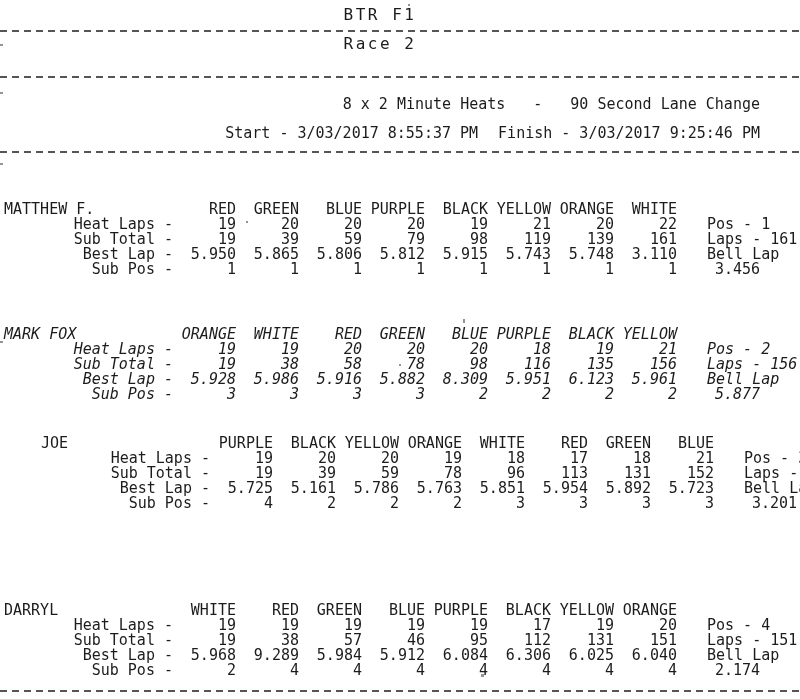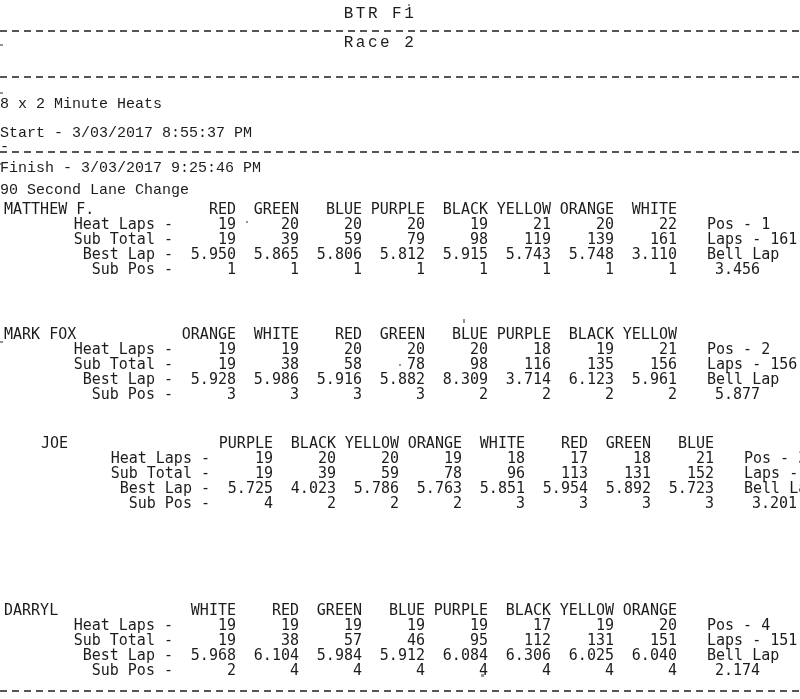--- a/index.html
+++ b/index.html
@@ -3,29 +3,29 @@
 <meta charset="utf-8">
 <style>
   html,body{margin:0;padding:0;}
   body{
     width:800px;height:699px;overflow:hidden;position:relative;
     background:#ffffff;
     font-family:"DejaVu Sans Mono","Liberation Mono",monospace;
     font-size:15px;line-height:15px;color:#1c1c1c;
   }
   .page{position:absolute;inset:0;}
-  .abs{position:absolute;left:0;width:760px;font-family:Liberation Mono, monospace;}
+  .abs{position:absolute;left:0;width:760px;}
   .centered{text-align:center;}
   .title-text{font-size:16px;letter-spacing:2.5px;}
   .sep{
     position:absolute;left:0;width:800px;height:2px;
     background:repeating-linear-gradient(90deg,#3e3e3e 0 7px,transparent 7px 12px);
     opacity:.88;
   }
-  .flexline{display:flex;justify-content:flex-end;white-space:pre;flex-direction:column;}
+  .flexline{display:flex;justify-content:flex-end;white-space:pre;}
   .heats-line{gap:28px;}
   .times-line{gap:20px;}
   .block{position:absolute;left:0;width:800px;}
   .line{
     display:grid;
     grid-template-columns:173px repeat(8,63px) 1fr;
     height:15px;white-space:pre;
   }
   .rowlabel{text-align:right;}
   .name{text-align:left;padding-left:4px;}
@@ -61,39 +61,39 @@
   <div class="sep" style="top:151px"></div>
 
   <div id="blocks">
       <div class="block" style="top: 202px;">
         <div class="line"><span class="name">MATTHEW F.</span><span class="cell">RED</span><span class="cell">GREEN</span><span class="cell">BLUE</span><span class="cell">PURPLE</span><span class="cell">BLACK</span><span class="cell">YELLOW</span><span class="cell">ORANGE</span><span class="cell">WHITE</span><span class="trail"></span></div>
         <div class="line"><span class="rowlabel">Heat Laps -</span><span class="cell">19</span><span class="cell">20</span><span class="cell">20</span><span class="cell">20</span><span class="cell">19</span><span class="cell">21</span><span class="cell">20</span><span class="cell">22</span><span class="trail">Pos - 1</span></div>
         <div class="line"><span class="rowlabel">Sub Total -</span><span class="cell">19</span><span class="cell">39</span><span class="cell">59</span><span class="cell">79</span><span class="cell">98</span><span class="cell">119</span><span class="cell">139</span><span class="cell">161</span><span class="trail">Laps - 161</span></div>
         <div class="line"><span class="rowlabel">Best Lap -</span><span class="cell">5.950</span><span class="cell">5.865</span><span class="cell">5.806</span><span class="cell">5.812</span><span class="cell">5.915</span><span class="cell">5.743</span><span class="cell">5.748</span><span class="cell">3.110</span><span class="trail">Bell Lap</span></div>
         <div class="line"><span class="rowlabel">Sub Pos -</span><span class="cell">1</span><span class="cell">1</span><span class="cell">1</span><span class="cell">1</span><span class="cell">1</span><span class="cell">1</span><span class="cell">1</span><span class="cell">1</span><span class="trail bell">3.456</span></div>
       </div>
-      <div class="block" style="top: 327px;">
+      <div class="block" style="top: 327px; font-style: italic;">
         <div class="line"><span class="name">MARK FOX</span><span class="cell">ORANGE</span><span class="cell">WHITE</span><span class="cell">RED</span><span class="cell">GREEN</span><span class="cell">BLUE</span><span class="cell">PURPLE</span><span class="cell">BLACK</span><span class="cell">YELLOW</span><span class="trail"></span></div>
         <div class="line"><span class="rowlabel">Heat Laps -</span><span class="cell">19</span><span class="cell">19</span><span class="cell">20</span><span class="cell">20</span><span class="cell">20</span><span class="cell">18</span><span class="cell">19</span><span class="cell">21</span><span class="trail">Pos - 2</span></div>
         <div class="line"><span class="rowlabel">Sub Total -</span><span class="cell">19</span><span class="cell">38</span><span class="cell">58</span><span class="cell">78</span><span class="cell">98</span><span class="cell">116</span><span class="cell">135</span><span class="cell">156</span><span class="trail">Laps - 156</span></div>
-        <div class="line"><span class="rowlabel">Best Lap -</span><span class="cell">5.928</span><span class="cell">5.986</span><span class="cell">5.916</span><span class="cell">5.882</span><span class="cell">8.309</span><span class="cell">3.714</span><span class="cell">6.123</span><span class="cell">5.961</span><span class="trail">Bell Lap</span></div>
+        <div class="line"><span class="rowlabel">Best Lap -</span><span class="cell">5.928</span><span class="cell">5.986</span><span class="cell">5.916</span><span class="cell">5.882</span><span class="cell">8.309</span><span class="cell">5.951</span><span class="cell">6.123</span><span class="cell">5.961</span><span class="trail">Bell Lap</span></div>
         <div class="line"><span class="rowlabel">Sub Pos -</span><span class="cell">3</span><span class="cell">3</span><span class="cell">3</span><span class="cell">3</span><span class="cell">2</span><span class="cell">2</span><span class="cell">2</span><span class="cell">2</span><span class="trail bell">5.877</span></div>
       </div>
       <div class="block" style="top: 436px; margin-left: 37px;">
         <div class="line"><span class="name">JOE</span><span class="cell">PURPLE</span><span class="cell">BLACK</span><span class="cell">YELLOW</span><span class="cell">ORANGE</span><span class="cell">WHITE</span><span class="cell">RED</span><span class="cell">GREEN</span><span class="cell">BLUE</span><span class="trail"></span></div>
         <div class="line"><span class="rowlabel">Heat Laps -</span><span class="cell">19</span><span class="cell">20</span><span class="cell">20</span><span class="cell">19</span><span class="cell">18</span><span class="cell">17</span><span class="cell">18</span><span class="cell">21</span><span class="trail">Pos - 3</span></div>
         <div class="line"><span class="rowlabel">Sub Total -</span><span class="cell">19</span><span class="cell">39</span><span class="cell">59</span><span class="cell">78</span><span class="cell">96</span><span class="cell">113</span><span class="cell">131</span><span class="cell">152</span><span class="trail">Laps - 152</span></div>
-        <div class="line"><span class="rowlabel">Best Lap -</span><span class="cell">5.725</span><span class="cell">4.023</span><span class="cell">5.786</span><span class="cell">5.763</span><span class="cell">5.851</span><span class="cell">5.954</span><span class="cell">5.892</span><span class="cell">5.723</span><span class="trail">Bell Lap</span></div>
+        <div class="line"><span class="rowlabel">Best Lap -</span><span class="cell">5.725</span><span class="cell">5.161</span><span class="cell">5.786</span><span class="cell">5.763</span><span class="cell">5.851</span><span class="cell">5.954</span><span class="cell">5.892</span><span class="cell">5.723</span><span class="trail">Bell Lap</span></div>
         <div class="line"><span class="rowlabel">Sub Pos -</span><span class="cell">4</span><span class="cell">2</span><span class="cell">2</span><span class="cell">2</span><span class="cell">3</span><span class="cell">3</span><span class="cell">3</span><span class="cell">3</span><span class="trail bell">3.201</span></div>
       </div>
       <div class="block" style="top: 603px;">
         <div class="line"><span class="name">DARRYL</span><span class="cell">WHITE</span><span class="cell">RED</span><span class="cell">GREEN</span><span class="cell">BLUE</span><span class="cell">PURPLE</span><span class="cell">BLACK</span><span class="cell">YELLOW</span><span class="cell">ORANGE</span><span class="trail"></span></div>
         <div class="line"><span class="rowlabel">Heat Laps -</span><span class="cell">19</span><span class="cell">19</span><span class="cell">19</span><span class="cell">19</span><span class="cell">19</span><span class="cell">17</span><span class="cell">19</span><span class="cell">20</span><span class="trail">Pos - 4</span></div>
         <div class="line"><span class="rowlabel">Sub Total -</span><span class="cell">19</span><span class="cell">38</span><span class="cell">57</span><span class="cell">46</span><span class="cell">95</span><span class="cell">112</span><span class="cell">131</span><span class="cell">151</span><span class="trail">Laps - 151</span></div>
-        <div class="line"><span class="rowlabel">Best Lap -</span><span class="cell">5.968</span><span class="cell">6.104</span><span class="cell">5.984</span><span class="cell">5.912</span><span class="cell">6.084</span><span class="cell">6.306</span><span class="cell">6.025</span><span class="cell">6.040</span><span class="trail">Bell Lap</span></div>
+        <div class="line"><span class="rowlabel">Best Lap -</span><span class="cell">5.968</span><span class="cell">9.289</span><span class="cell">5.984</span><span class="cell">5.912</span><span class="cell">6.084</span><span class="cell">6.306</span><span class="cell">6.025</span><span class="cell">6.040</span><span class="trail">Bell Lap</span></div>
         <div class="line"><span class="rowlabel">Sub Pos -</span><span class="cell">2</span><span class="cell">4</span><span class="cell">4</span><span class="cell">4</span><span class="cell">4</span><span class="cell">4</span><span class="cell">4</span><span class="cell">4</span><span class="trail bell">2.174</span></div>
       </div>
     </div>
 
   <div class="sep" style="top:690px"></div>
 
   <div class="speck" style="left:0;top:44px;width:3px;height:2px"></div>
   <div class="speck" style="left:0;top:92px;width:3px;height:2px"></div>
   <div class="speck" style="left:0;top:163px;width:3px;height:2px"></div>
   <div class="speck" style="left:0;top:341px;width:3px;height:2px"></div>

